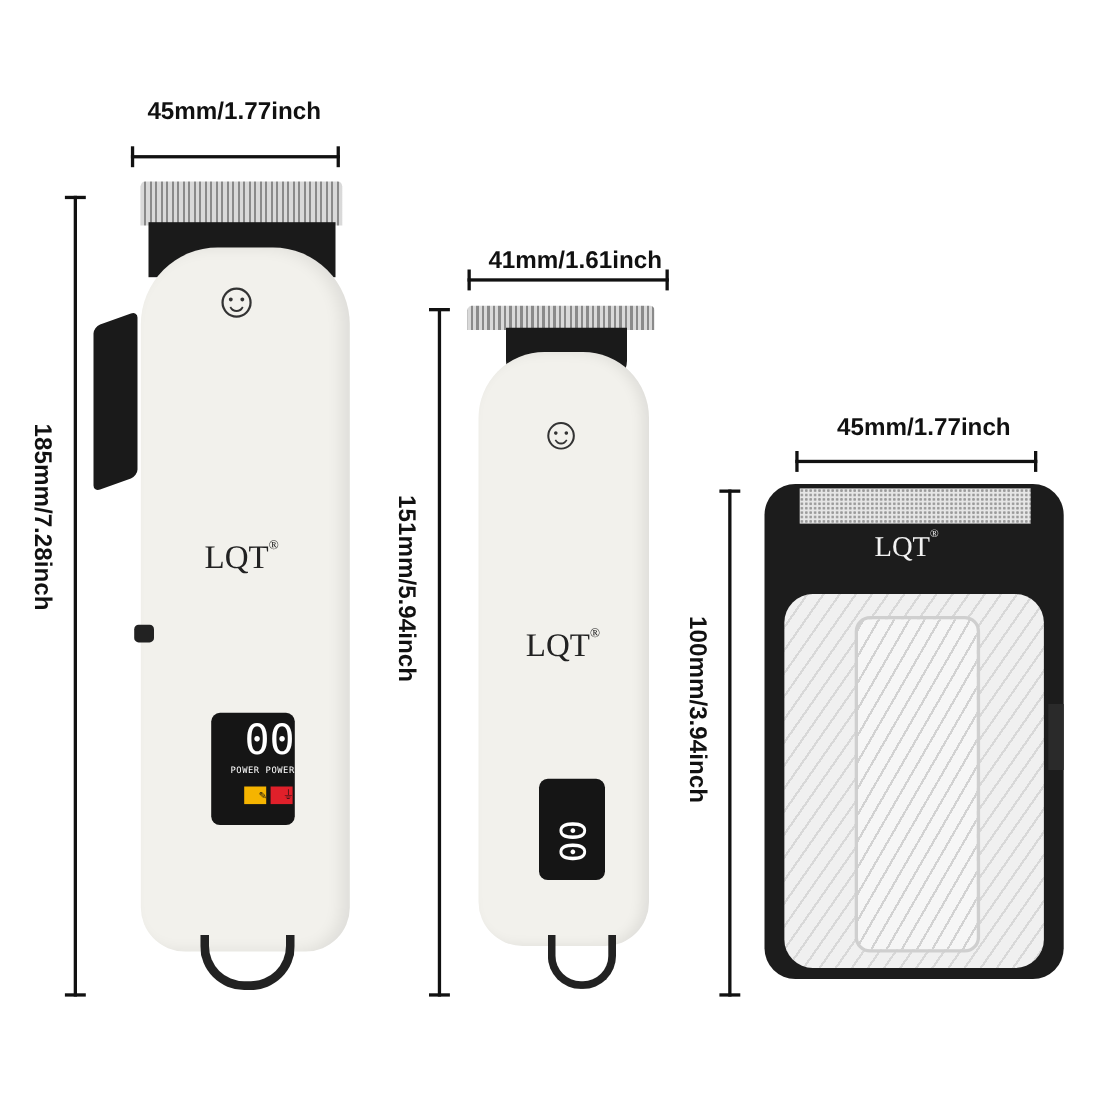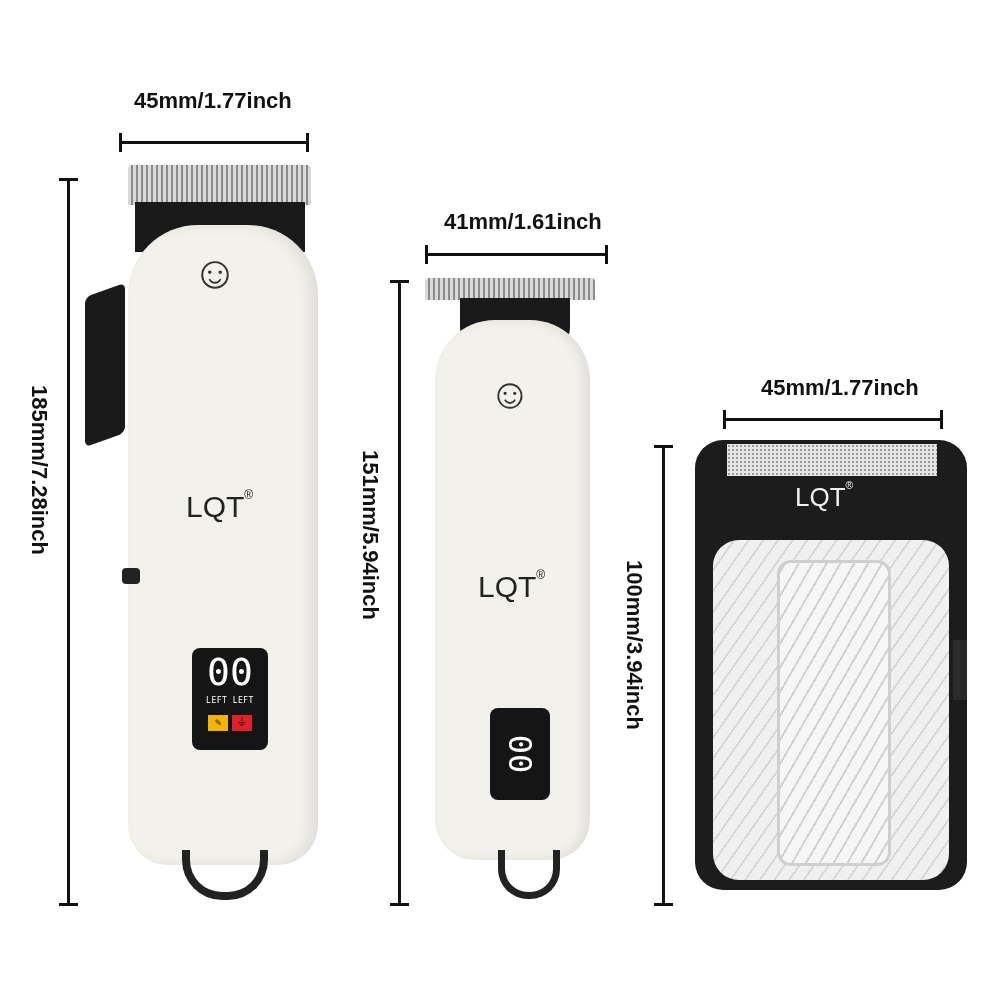--- a/index.html
+++ b/index.html
@@ -6,54 +6,54 @@
   body{width:1000px;height:1000px;position:relative;overflow:hidden;font-family:"Liberation Sans",sans-serif;}
   .dim-label{position:absolute;font-weight:bold;color:#111;font-size:22px;white-space:nowrap;margin-left:16px;}
   .vlabel{position:absolute;font-weight:bold;color:#111;font-size:22px;white-space:nowrap;transform-origin:left top;transform:rotate(90deg);}
   .hline{position:absolute;height:3px;background:#111;}
   .hline::before,.hline::after{content:"";position:absolute;top:-8px;width:3px;height:19px;background:#111;}
   .hline::before{left:0;} .hline::after{right:0;}
   .vline{position:absolute;width:3px;background:#111;}
   .vline::before,.vline::after{content:"";position:absolute;left:-8px;width:19px;height:3px;background:#111;}
   .vline::before{top:0;} .vline::after{bottom:0;}
   .device{position:absolute;}
-  .brand{position:absolute;font-family:Liberation Sans, sans-serif;color:#222;}
+  .brand{position:absolute;font-family:Liberation Serif, serif;color:#222;}
   .brand sup{font-size:40%;vertical-align:top;position:relative;top:-2px;}
   .blade{position:absolute;background:repeating-linear-gradient(90deg,#d9d9d9 0 3px,#8a8a8a 3px 5px);border-radius:4px 4px 0 0;}
-  .lcd{position:absolute;background:#151515;border-radius:8px;color:#fff;font-family:"DejaVu Sans Mono",monospace;text-align:center;}
+  .lcd{position:absolute;background:#151515;border-radius:8px;color:#fff;font-family:"DejaVu Sans Mono",monospace;text-align:right;}
   .icon-box{display:inline-block;width:20px;height:16px;margin:0 2px;font-size:11px;line-height:16px;}
   .logo-face{position:absolute;text-align:center;color:#333;}
 </style>
 </head>
 <body>
 
 <div class="dim-label" style="left:118px;top:88px;">45mm/1.77inch</div>
 <div class="hline" style="left:119px;top:141px;width:190px;"></div>
 <div class="vline" style="left:67px;top:178px;height:728px;"></div>
 <div class="vlabel" style="left:52px;top:385px;">185mm/7.28inch</div>
 
 <div class="device" style="left:80px;top:160px;width:260px;height:740px;">
   <div class="blade" style="left:48px;top:5px;width:183px;height:40px;"></div>
   <div style="position:absolute;left:55px;top:42px;width:170px;height:50px;background:#1a1a1a;"></div>
   <div style="position:absolute;left:5px;top:130px;width:40px;height:150px;background:#1a1a1a;border-radius:6px;transform:skewY(-20deg);"></div>
   <div style="position:absolute;left:48px;top:65px;width:190px;height:640px;background:#f2f1ec;border-radius:70px 70px 40px 40px;box-shadow:inset -8px 0 14px rgba(0,0,0,0.08);"></div>
   <div class="logo-face" style="left:110px;top:85px;width:50px;font-size:46px;">☺</div>
   <div class="brand" style="left:106px;top:330px;font-size:30px;"><span>LQT</span><sup>®</sup></div>
   <div class="lcd" style="left:112px;top:488px;width:76px;height:102px;">
     <div style="font-size:38px;line-height:48px;">00</div>
-    <div style="font-size:8px;letter-spacing:0.5px;">LEFT LEFT</div>
+    <div style="font-size:8px;letter-spacing:0.5px;">POWER POWER</div>
     <div style="margin-top:6px;">
       <span class="icon-box" style="background:#f5b400;color:#111;">✎</span><span class="icon-box" style="background:#e0202a;color:#111;">⏚</span>
     </div>
   </div>
   <div style="position:absolute;left:42px;top:408px;width:18px;height:16px;background:#222;border-radius:4px;"></div>
   <div style="position:absolute;left:102px;top:690px;width:70px;height:42px;border:8px solid #222;border-top:none;border-radius:0 0 40px 40px;"></div>
 </div>
 
-<div class="dim-label" style="left:428px;top:209px;">41mm/1.61inch</div>
+<div class="dim-label" style="left:428px;top:224px;">41mm/1.61inch</div>
 <div class="hline" style="left:425px;top:253px;width:183px;"></div>
 <div class="vline" style="left:398px;top:280px;height:626px;"></div>
 <div class="vlabel" style="left:383px;top:450px;">151mm/5.94inch</div>
 
 <div class="device" style="left:420px;top:270px;width:180px;height:640px;">
   <div class="blade" style="left:5px;top:8px;width:170px;height:22px;"></div>
   <div style="position:absolute;left:40px;top:28px;width:110px;height:50px;background:#1a1a1a;border-radius:0 0 20px 20px;"></div>
   <div style="position:absolute;left:15px;top:50px;width:155px;height:540px;background:#f2f1ec;border-radius:60px 60px 40px 40px;box-shadow:inset -6px 0 12px rgba(0,0,0,0.08);"></div>
   <div class="logo-face" style="left:65px;top:100px;width:50px;font-size:42px;">☺</div>
   <div class="brand" style="left:58px;top:300px;font-size:30px;"><span>LQT</span><sup>®</sup></div>

